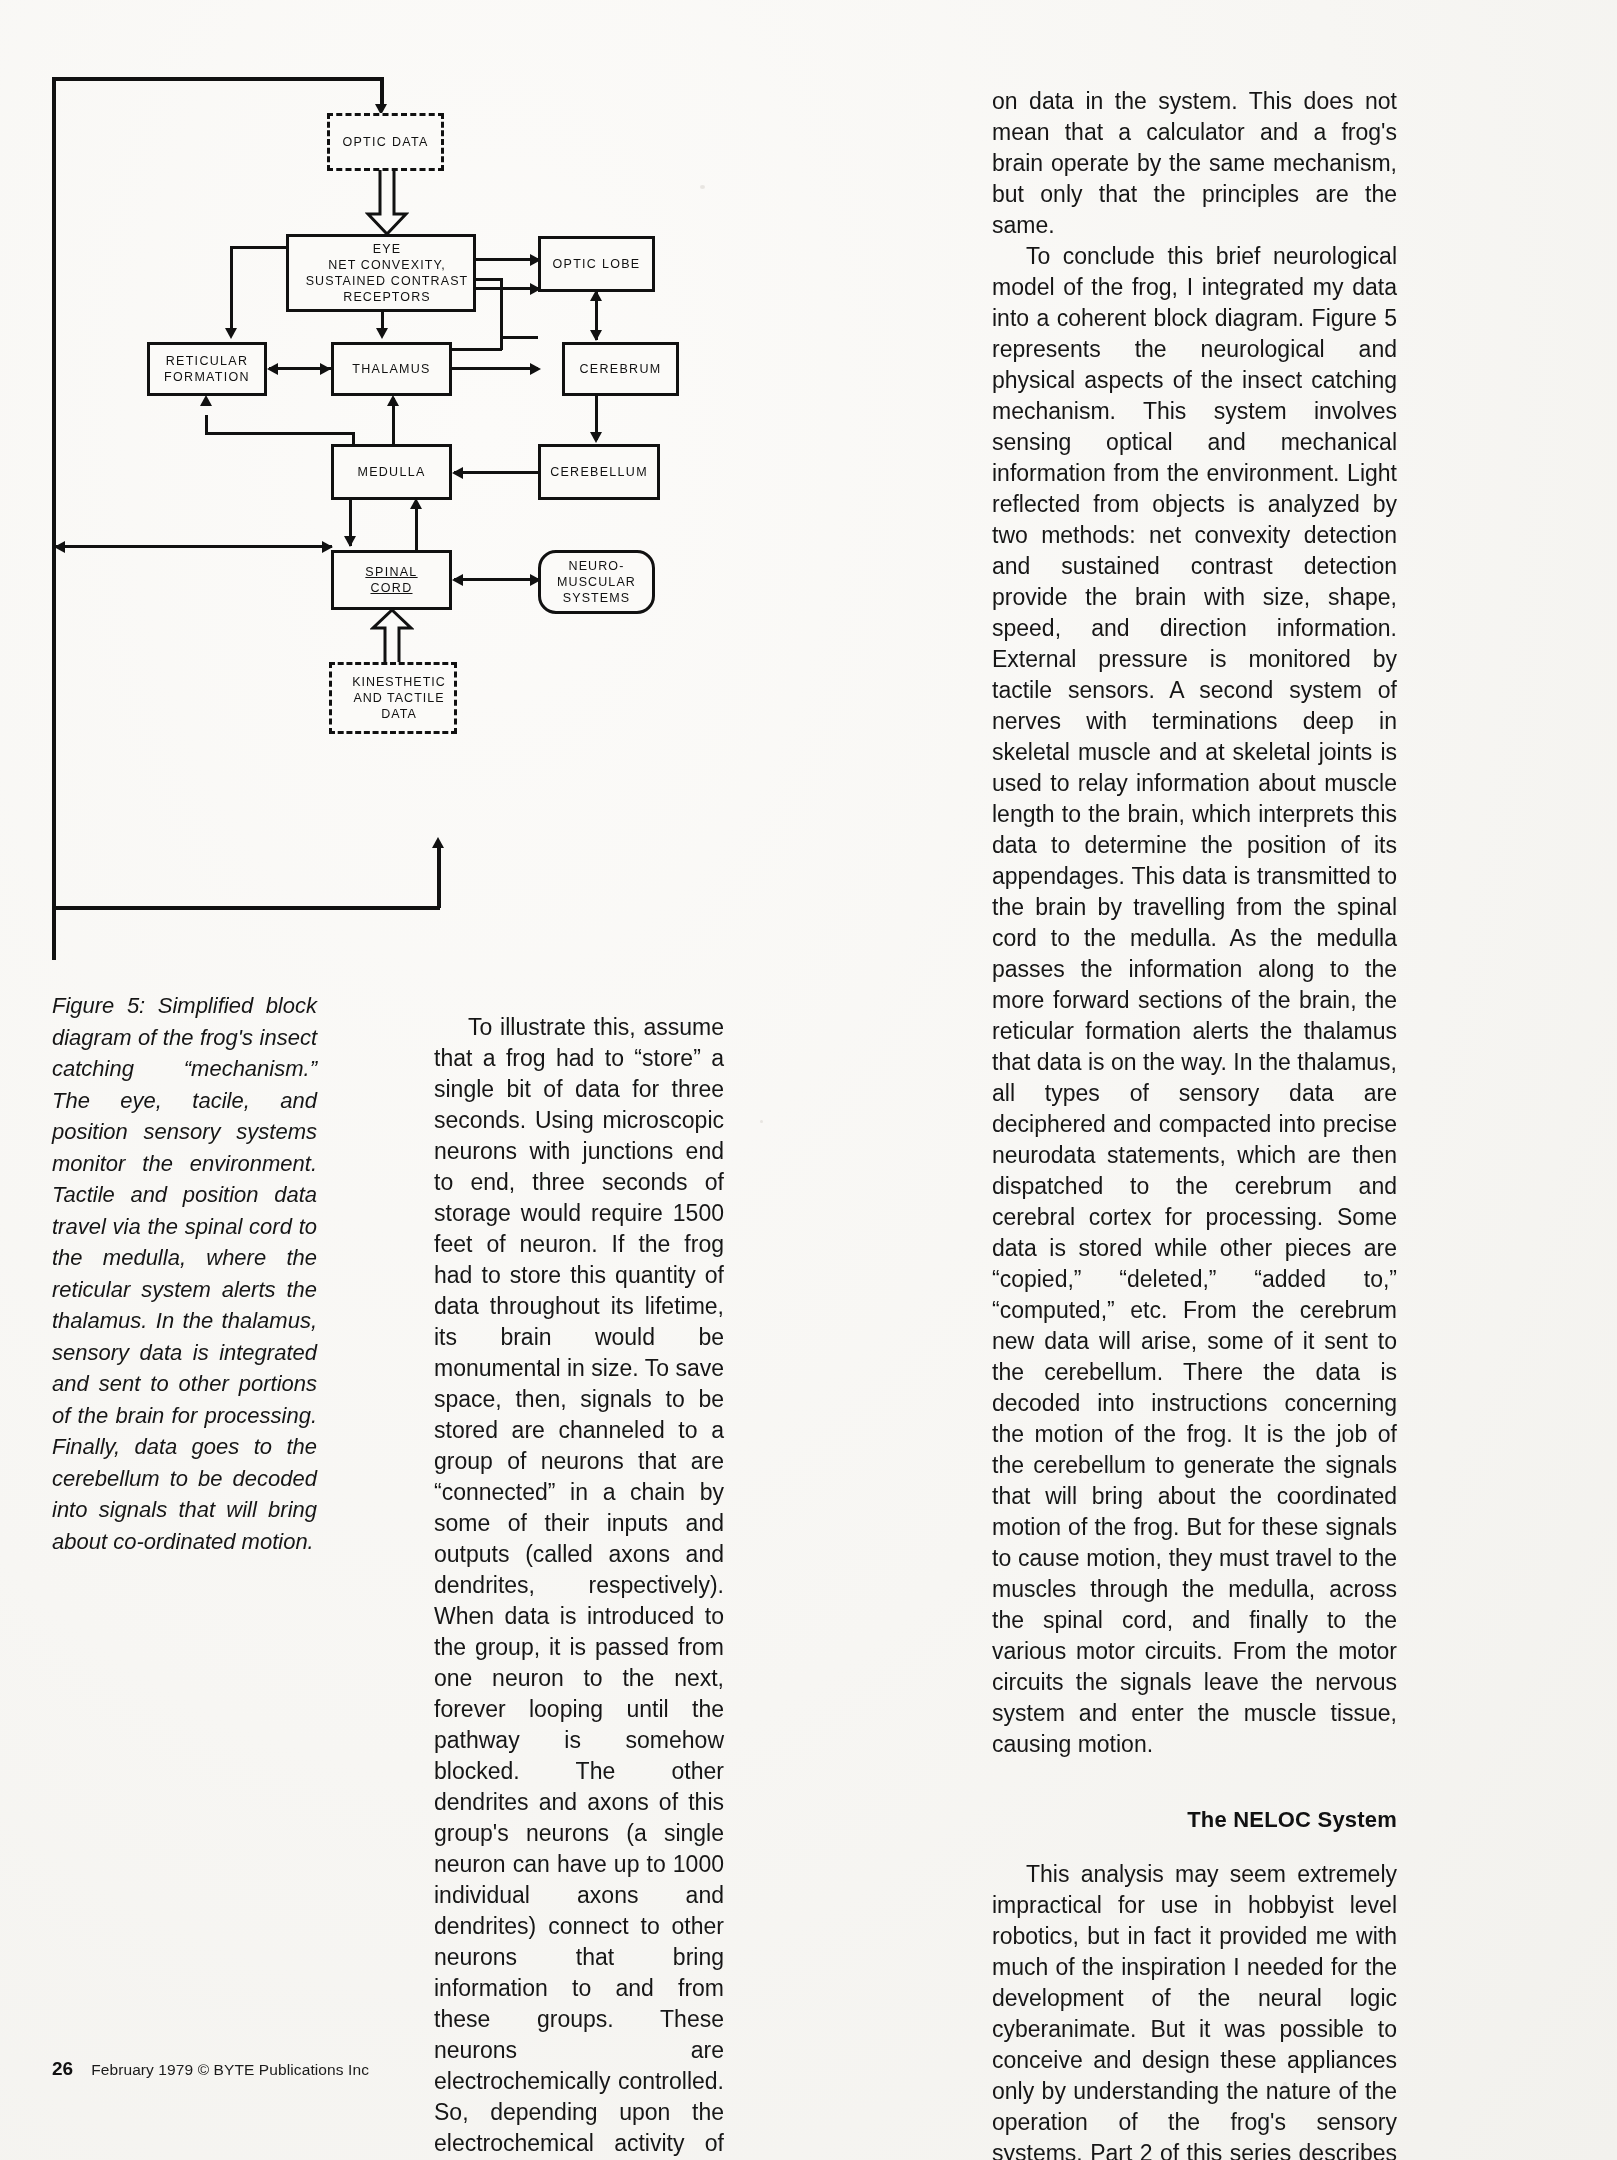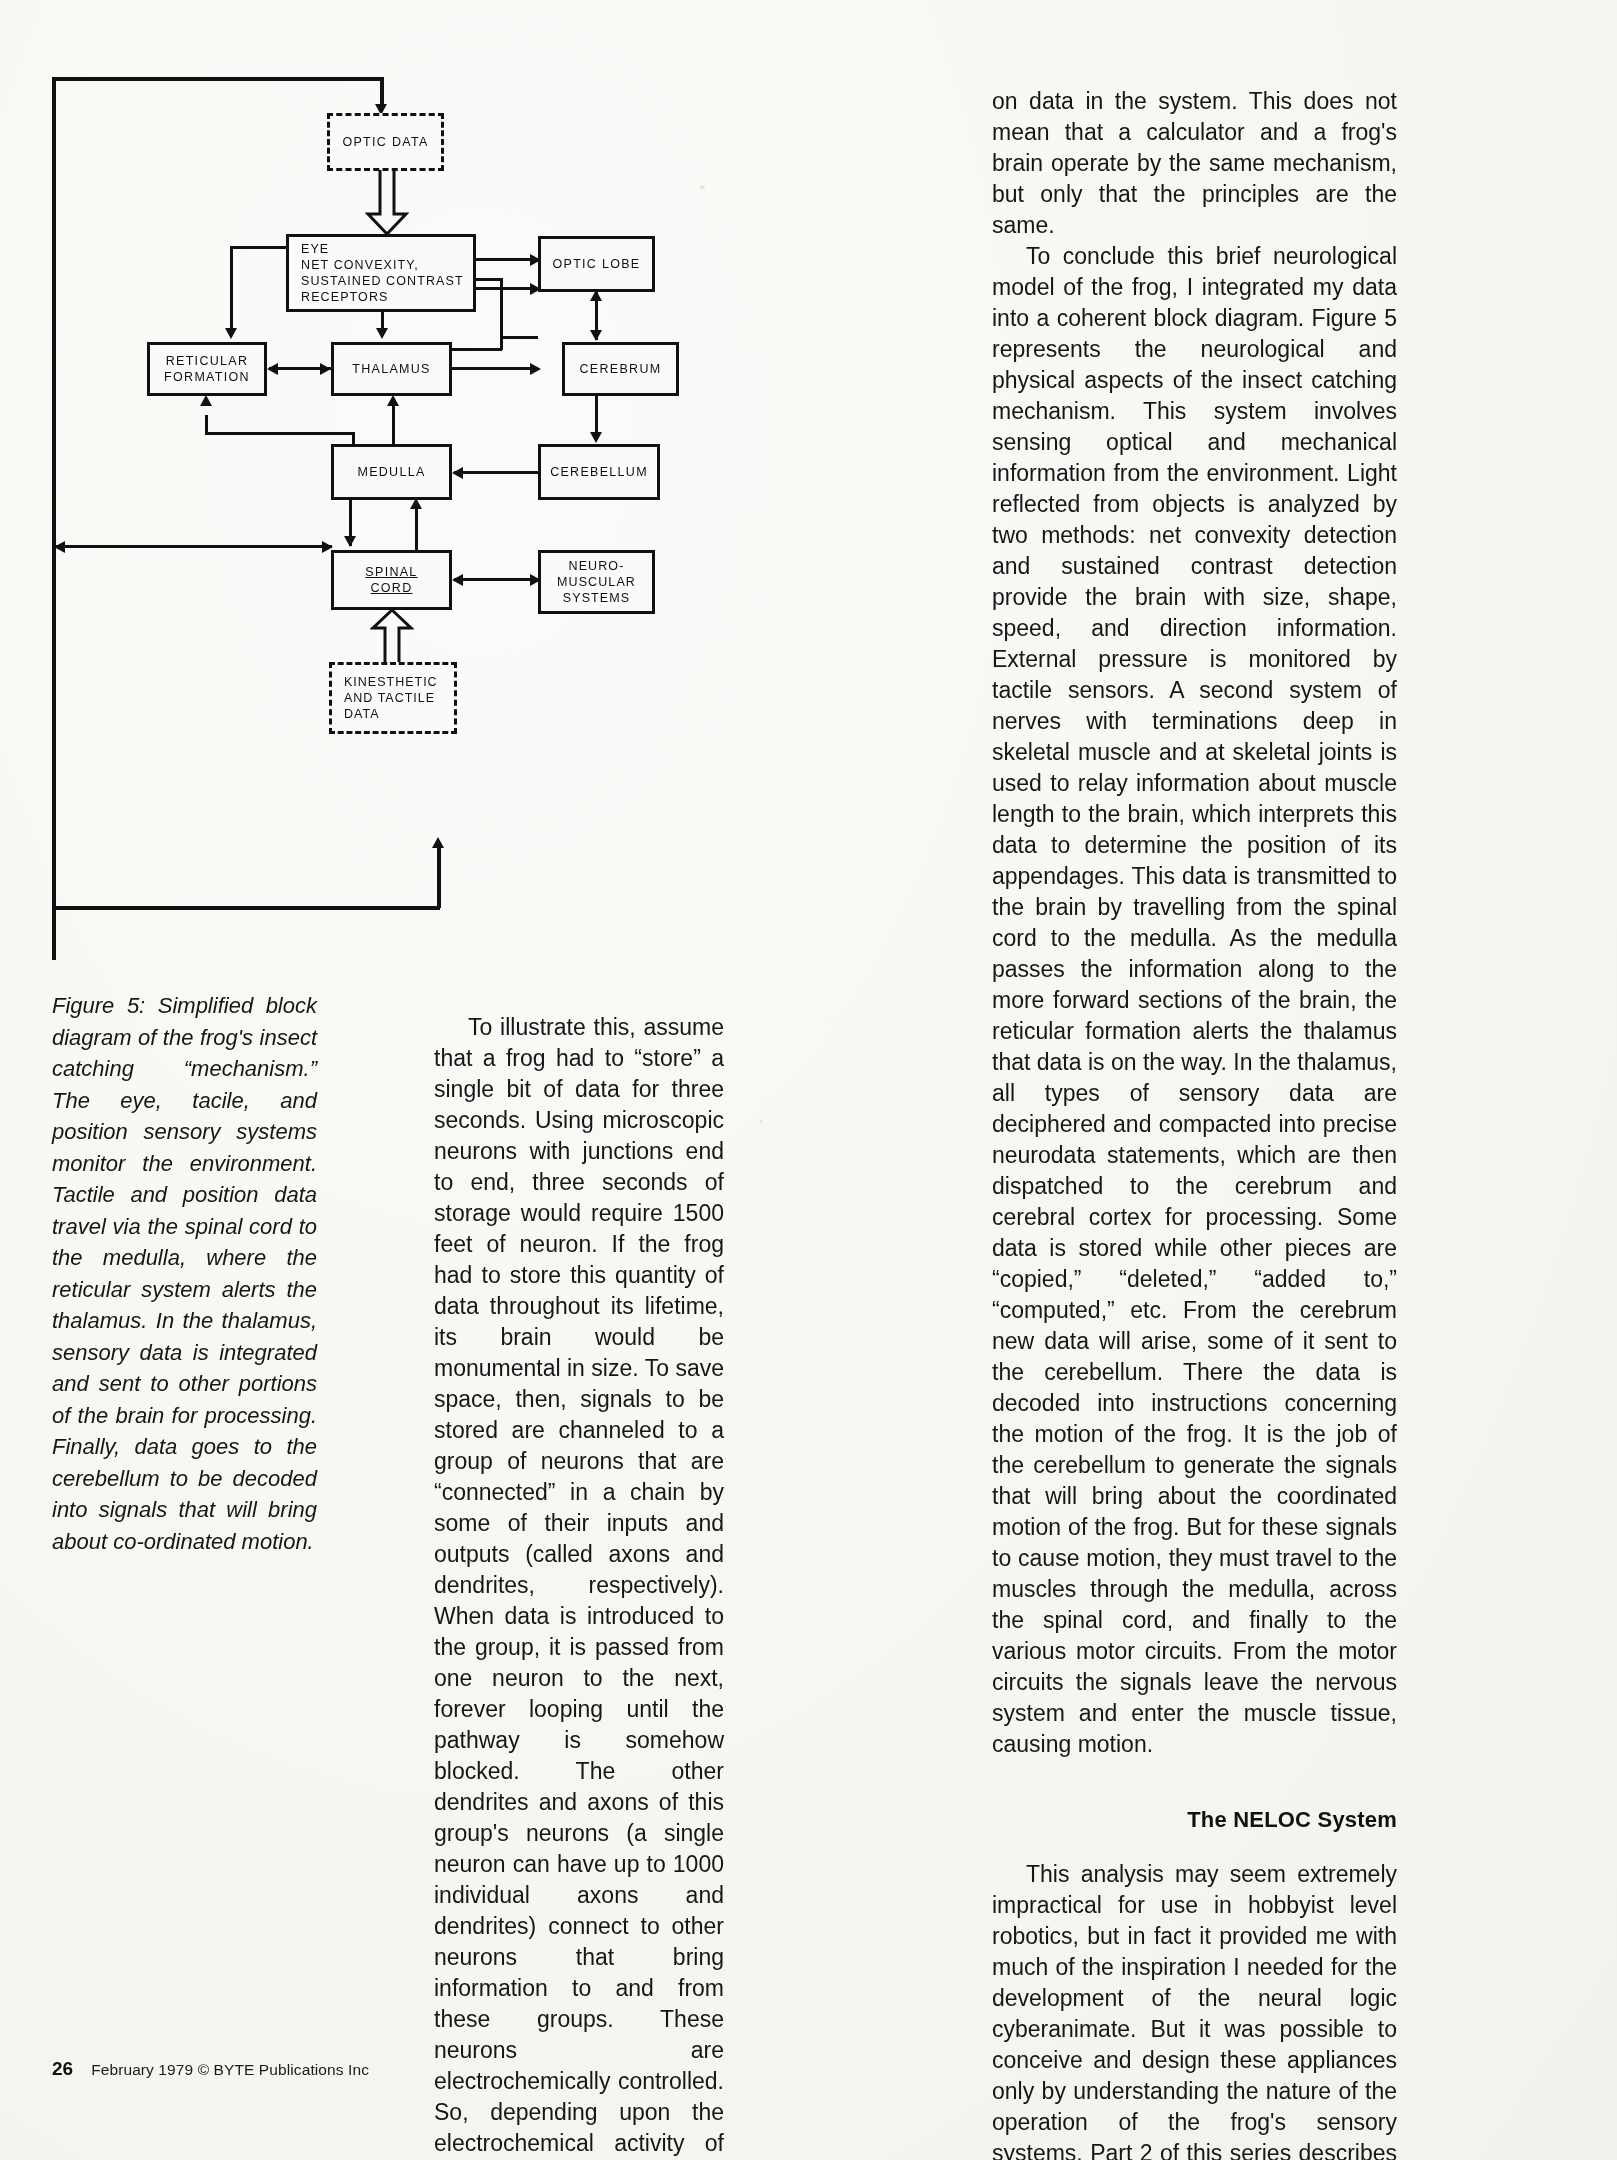--- a/index.html
+++ b/index.html
@@ -25,21 +25,21 @@
   .box{
     position:absolute;border:3px solid #111;background:#fbfaf8;
     display:flex;flex-direction:column;justify-content:center;
     box-sizing:border-box;
   }
   .box.dashed{border:3px dashed #111;}
   .box .lbl{
     font-size:12.5px;letter-spacing:1.3px;line-height:16px;
     text-align:center;white-space:pre-line;color:#111;font-weight:400;
   }
-  .box.left .lbl{text-align:left;padding-left:12px;}
+  .box.left .lbl{text-align:center;padding-left:12px;}
 
   
   .ah{position:absolute;width:0;height:0;}
   .ah.r{border-left:11px solid #111;border-top:6px solid transparent;border-bottom:6px solid transparent;}
   .ah.l{border-right:11px solid #111;border-top:6px solid transparent;border-bottom:6px solid transparent;}
   .ah.d{border-top:11px solid #111;border-left:6px solid transparent;border-right:6px solid transparent;}
   .ah.u{border-bottom:11px solid #111;border-left:6px solid transparent;border-right:6px solid transparent;}
 
   
   .hollow{position:absolute;}
@@ -199,21 +199,21 @@
     <div class="ah d" style="left:292px;top:486px;"></div>
 
     <div class="ln vl" style="left:363px;top:452px;width:3px;height:52px;"></div>
     <div class="ah u" style="left:358px;top:448px;"></div>
 
     <div class="box" style="left:279px;top:500px;width:121px;height:60px;text-decoration:underline;">
       <div class="lbl">SPINAL
 CORD</div>
     </div>
 
-    <div class="box" style="left:486px;top:500px;width:117px;height:64px;">
+    <div class="box" style="left:486px;top:500px;width:117px;height:64px;border-radius:18px;">
       <div class="lbl" style="letter-spacing:1.1px;">NEURO-
 MUSCULAR
 SYSTEMS</div>
     </div>
 
     <div class="ln hl" style="left:402px;top:528px;width:86px;height:3px;"></div>
     <div class="ah l" style="left:400px;top:524px;"></div>
     <div class="ah r" style="left:478px;top:524px;"></div>
 
     <div class="hollow" style="left:318px;top:558px;">

